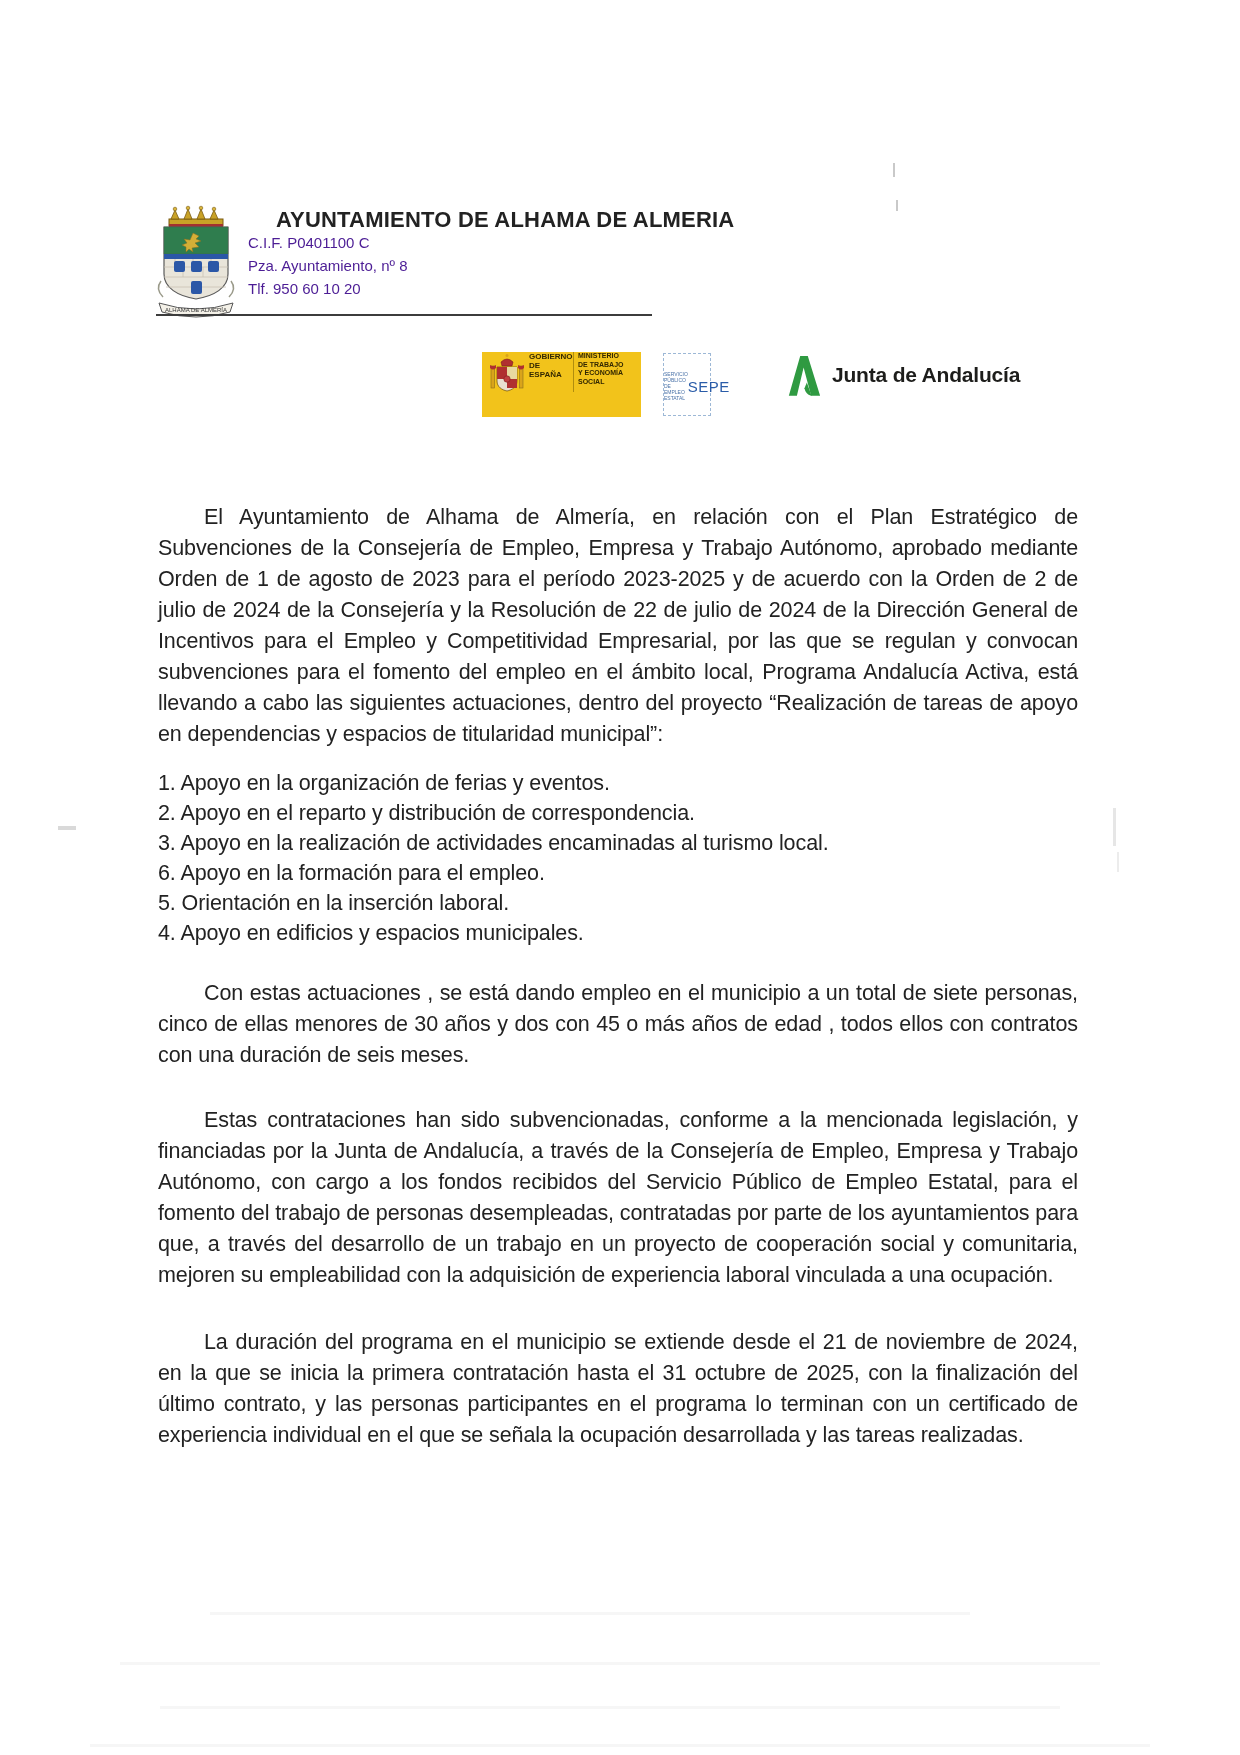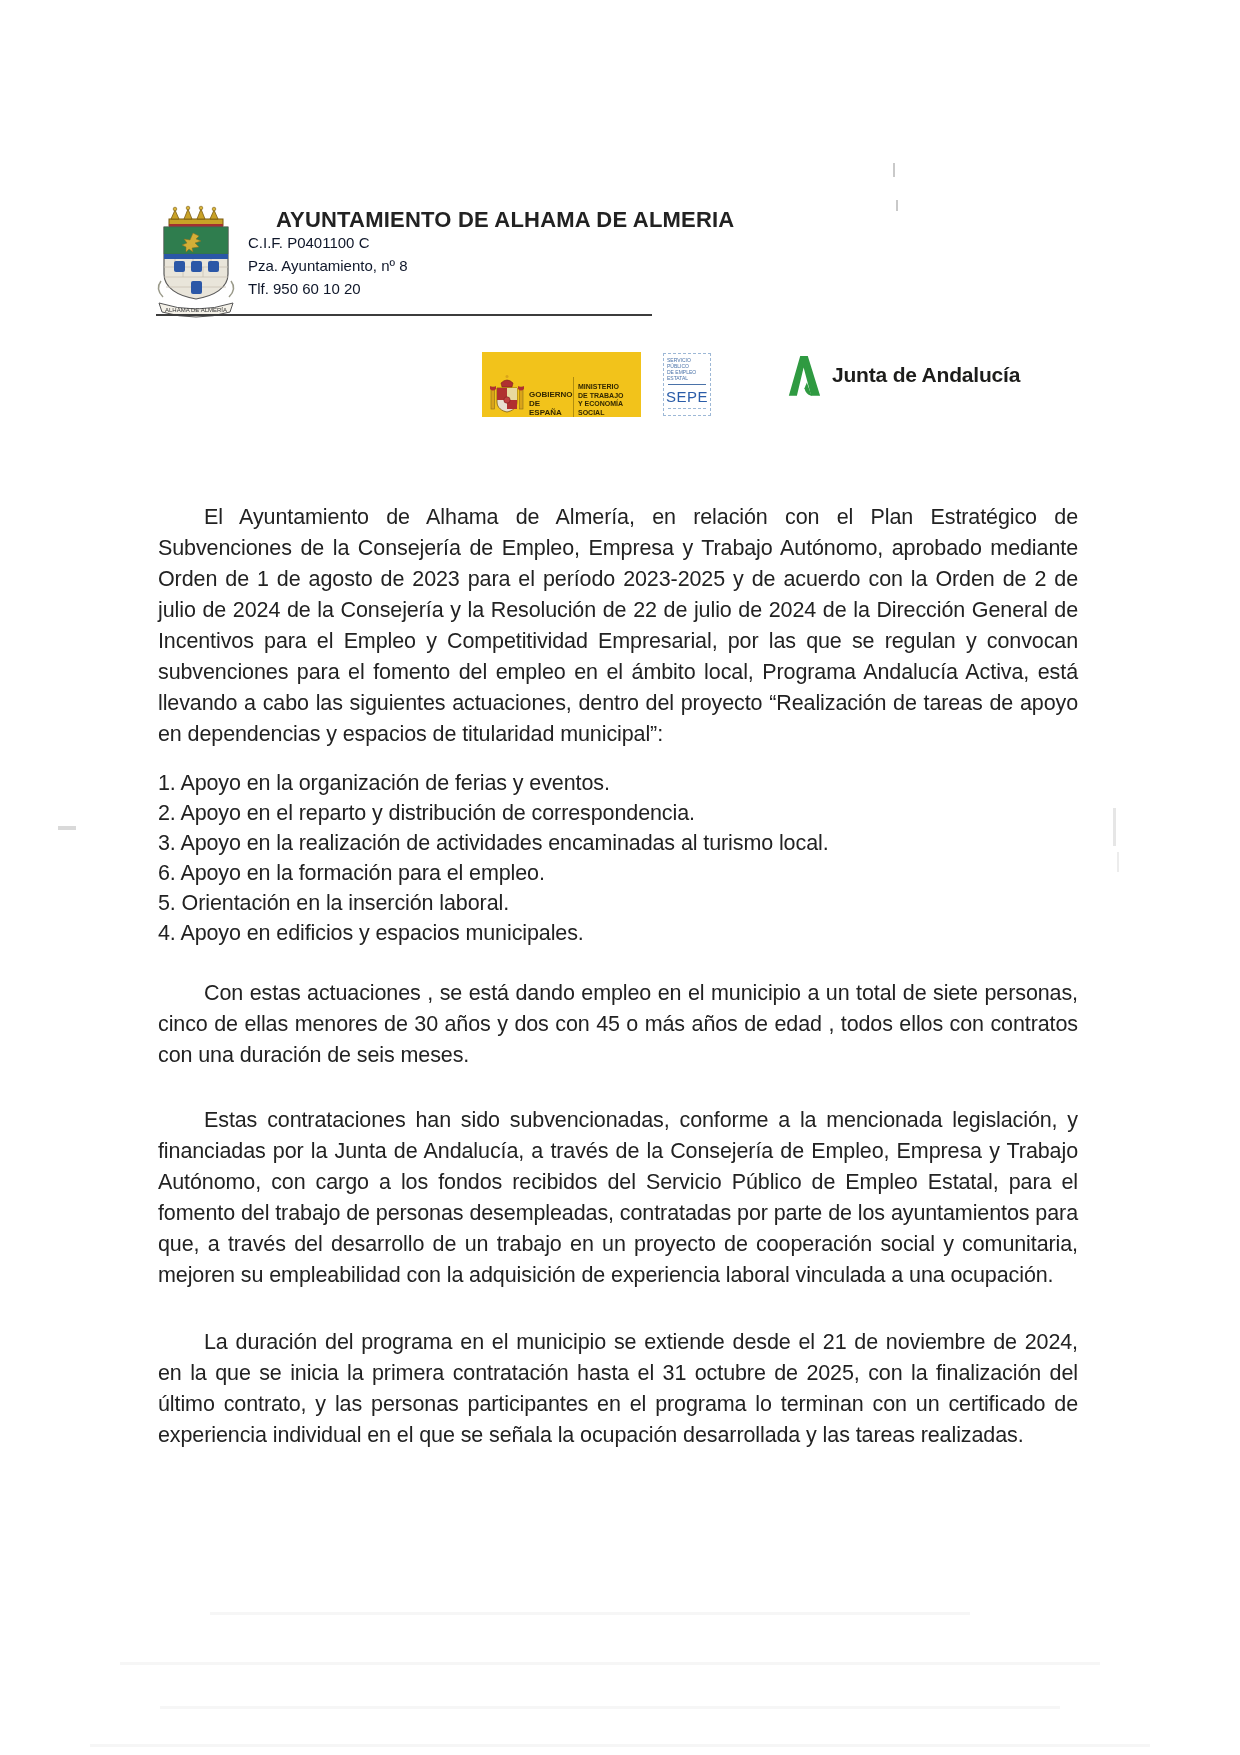--- a/index.html
+++ b/index.html
@@ -11,41 +11,41 @@
     font-family:"Liberation Sans", sans-serif;
     color:#1e1e1e;
     -webkit-font-smoothing:antialiased;
   }
   .page{position:absolute;inset:0;}
 
   
   .crest{position:absolute;left:153px;top:203px;width:86px;height:122px;}
   .header-text{position:absolute;left:248px;top:208px;line-height:23px;}
   .org-name{font-size:22px;font-weight:bold;letter-spacing:.2px;color:#222;margin-left:28px;}
-  .header-line{font-size:15px;color:#0f172a;}
+  .header-line{font-size:15px;color:#4c1d95;}
   .header-rule{position:absolute;left:156px;top:314px;width:496px;height:2px;background:#3c3c3c;}
 
   
   .artifact{position:absolute;background:#c9c9c9;}
   .streak{position:absolute;background:rgba(0,0,0,0.035);}
 
   
   .gob-box{
     position:absolute;left:482px;top:352px;width:159px;height:65px;
-    background:#F2C31B;display:flex;align-items:flex-end;
+    background:#F2C31B;display:flex;align-items:flex-start;
   }
   .gob-arms{width:36px;height:44px;margin-left:7px;flex:none;}
   .gob-label{font-size:8px;font-weight:bold;color:#332800;line-height:9px;margin-left:4px;width:42px;}
   .gob-divider{width:1px;height:40px;background:#b08d0e;margin:0 4px 0 2px;flex:none;}
   .min-label{font-size:7px;font-weight:bold;color:#332800;line-height:8.5px;width:70px;}
 
   .sepe-box{
     position:absolute;left:663px;top:353px;width:48px;height:63px;
     background:#fff;border:1px dashed #9db8d6;box-sizing:border-box;
-    display:flex;flex-direction:column;align-items:center;justify-content:flex-start;
+    display:flex;align-items:center;justify-content:flex-start;
     padding-top:3px;
   }
   .sepe-top{font-size:5px;color:#4a72a8;line-height:6px;text-align:left;width:40px;}
   .sepe-sep{width:38px;height:1px;background:#4a72a8;margin:3px 0 2px 0;}
   .sepe-word{font-size:15px;color:#2a5ca8;letter-spacing:.5px;font-weight:500;margin-top:1px;}
   .sepe-bottom{width:38px;border-top:1px dashed #9db8d6;margin-top:3px;}
 
   .junta{position:absolute;left:786px;top:352px;display:flex;align-items:center;}
   .junta-a{width:36px;height:46px;flex:none;}
   .junta-label{font-size:21px;font-weight:bold;color:#1d1d1b;margin-left:10px;letter-spacing:-0.2px;}

